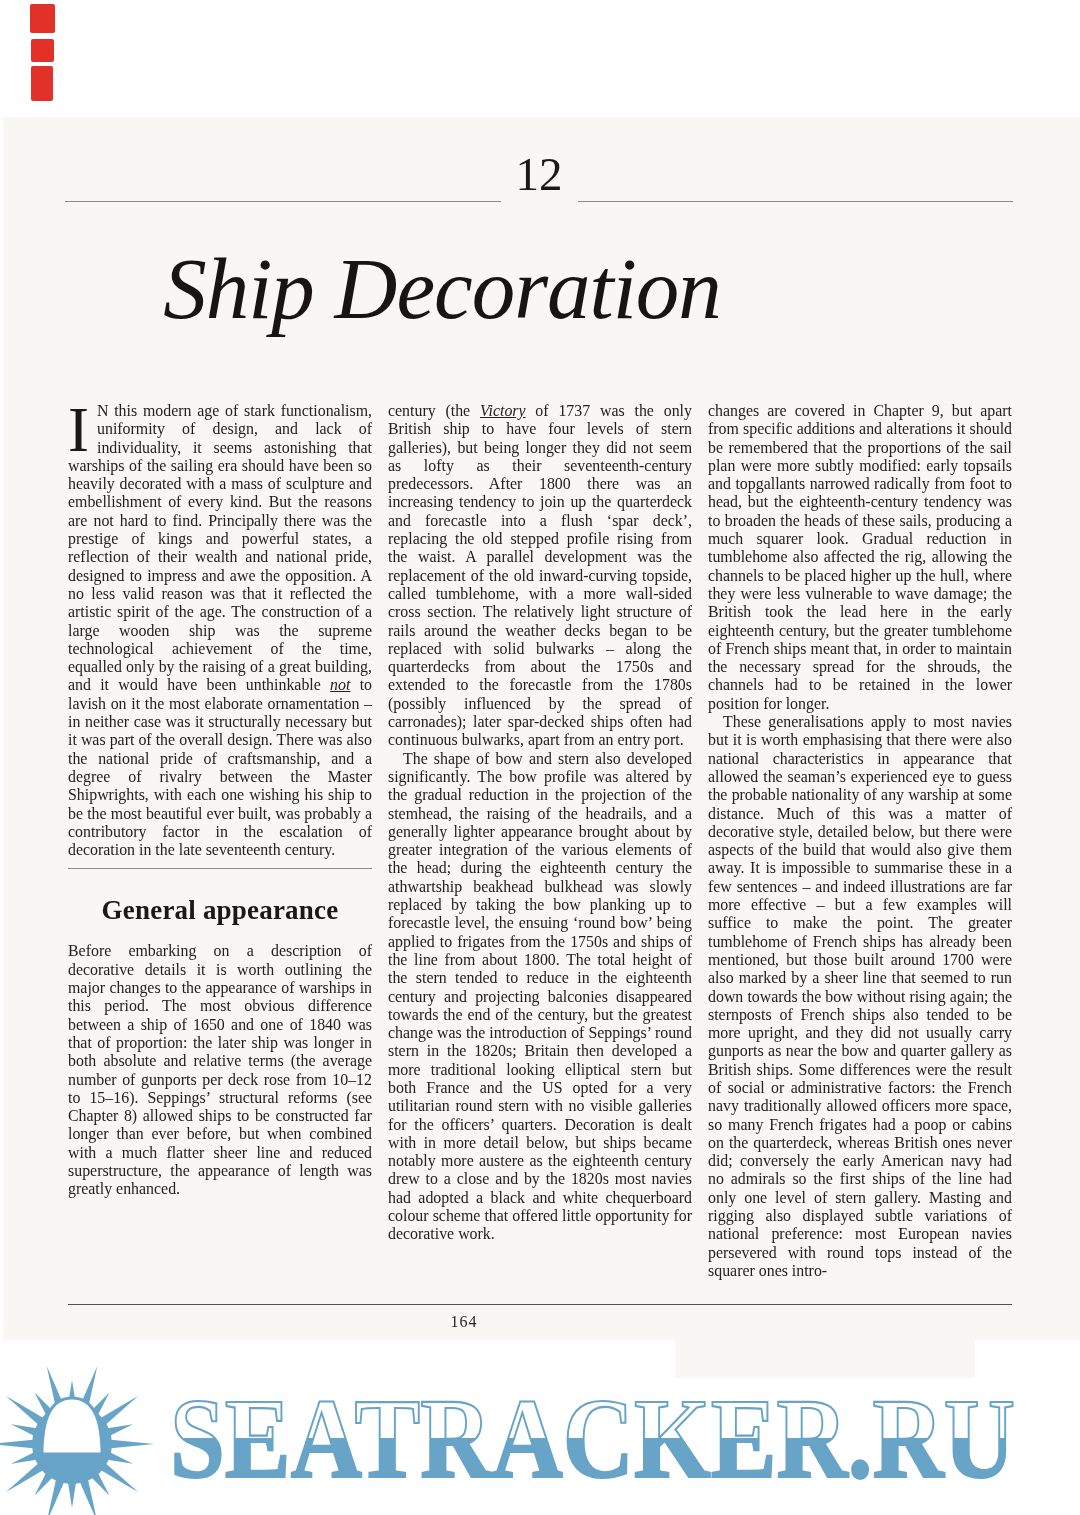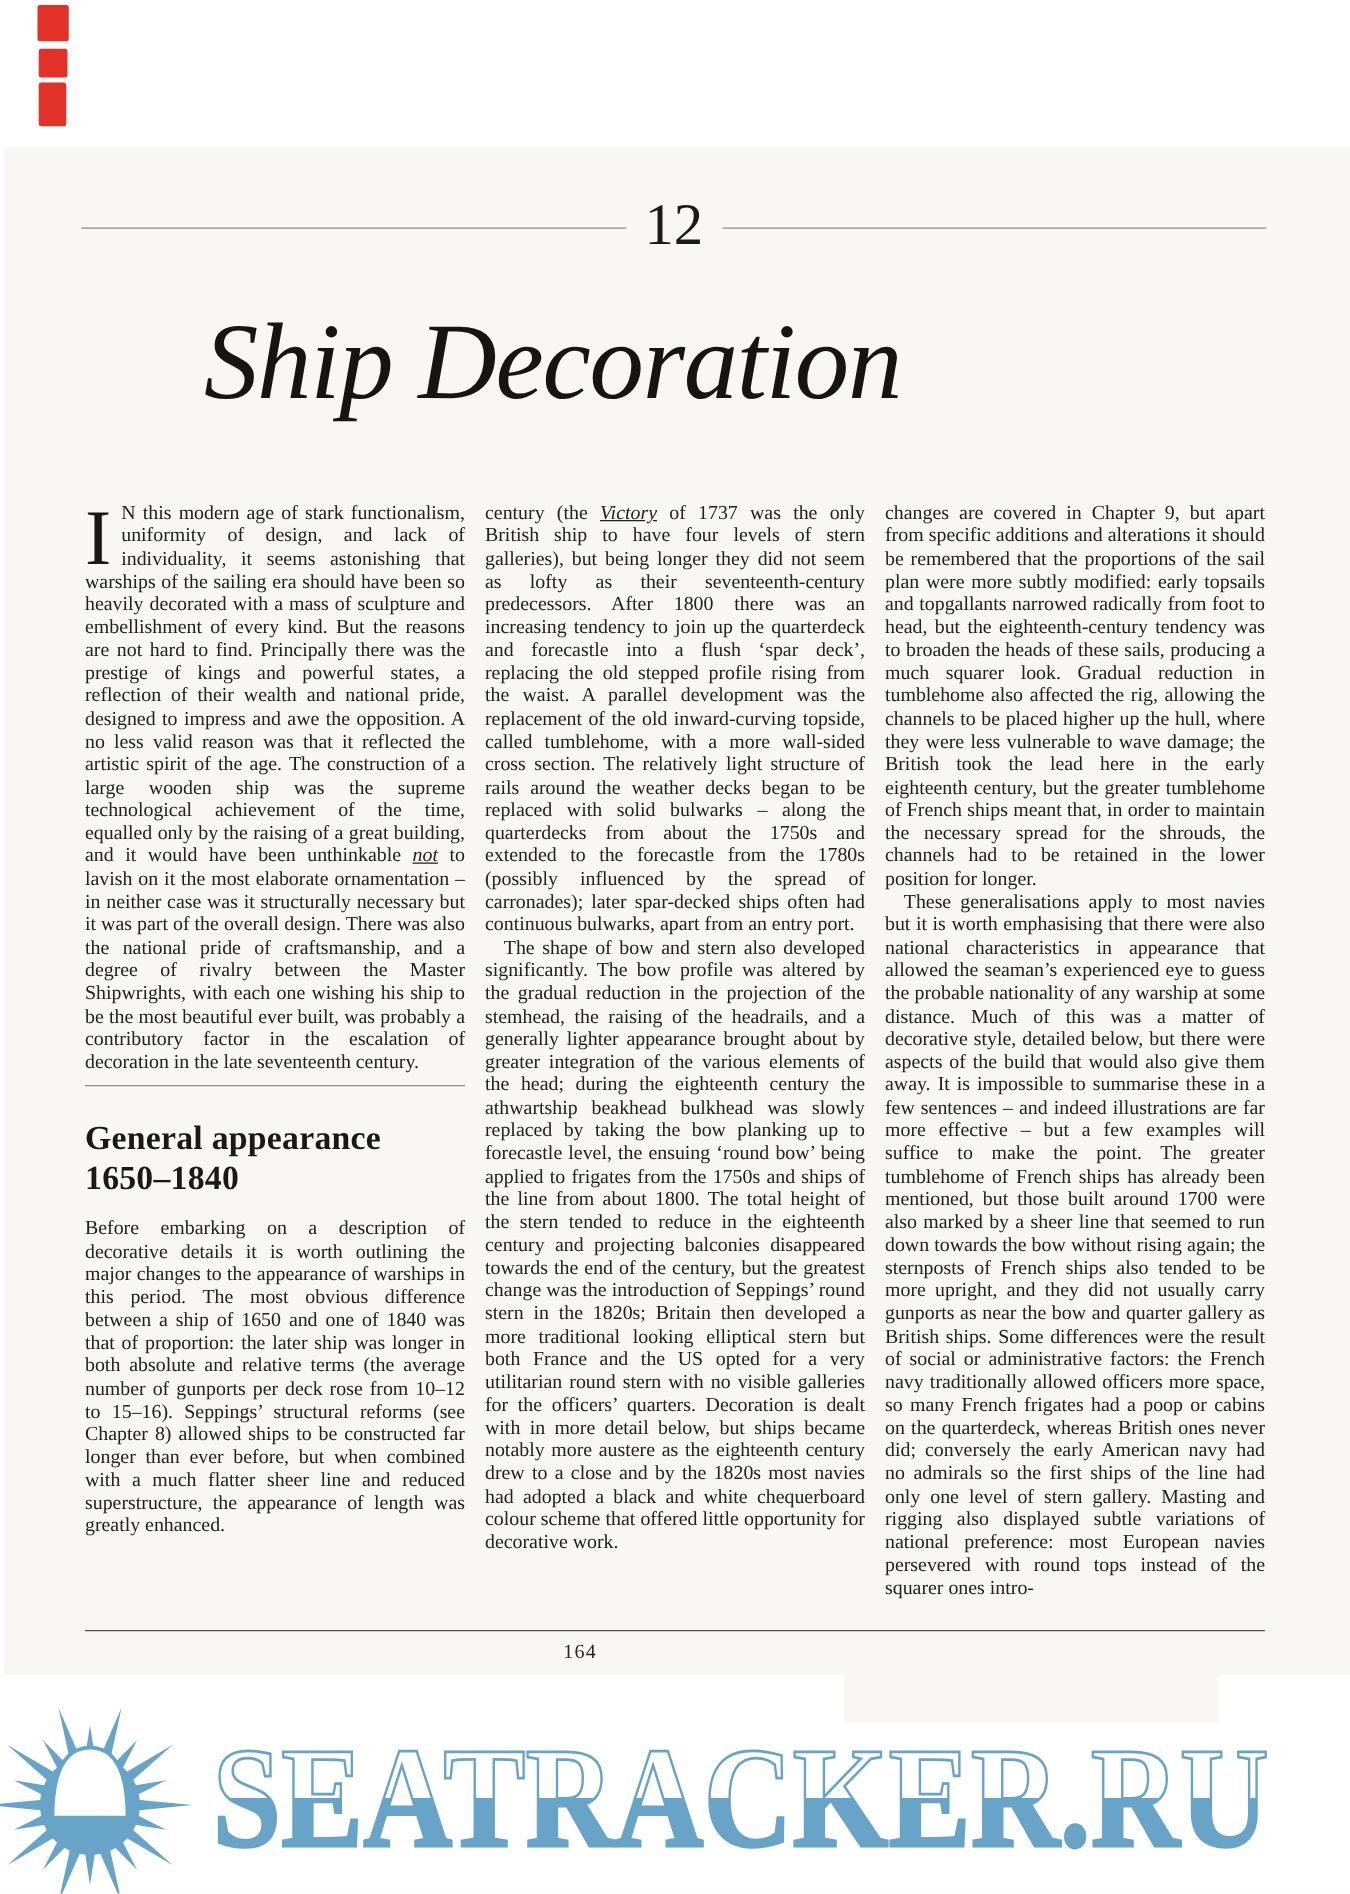--- a/index.html
+++ b/index.html
@@ -10,39 +10,39 @@
   .page-bg{position:absolute;left:3px;top:117px;width:1077px;height:1223px;background:var(--page-bg);}
   .page-bg-ext{position:absolute;left:675px;top:1338px;width:300px;height:40px;background:var(--page-bg);}
 
   
   .red-mark{position:absolute;background:var(--red);border-radius:2px;}
   .red-mark.m1{left:30px;top:4px;width:25px;height:29px;}
   .red-mark.m2{left:31px;top:39px;width:23px;height:23px;}
   .red-mark.m3{left:31px;top:66px;width:22px;height:35px;}
 
   
-  .chapter-row{position:absolute;left:65px;top:152px;width:948px;height:60px;
-    display:flex;align-items:center;gap:13px;}
+  .chapter-row{position:absolute;left:65px;top:142px;width:948px;height:60px;
+    display:flex;align-items:flex-end;gap:13px;}
   .chapter-line{flex:1;height:1px;background:#8b8b88;}
   .chapter-number{font-size:47px;line-height:1;color:#1c1a18;padding:0 2px 4px 2px;}
 
   
   .title{position:absolute;left:0;top:237px;width:884px;text-align:center;
     font-style:italic;font-size:87px;line-height:1.2;color:#171411;letter-spacing:-1px;}
 
   
   .columns{position:absolute;left:68px;top:402px;width:944px;display:flex;gap:16px;}
   .col{flex:1;min-width:0;font-size:15.9px;line-height:18.3px;text-align:justify;color:#24201d;}
   .col p{margin:0;}
   .col p.indent{text-indent:15px;}
   .col i{font-style:italic;text-decoration:underline;}
   .dropcap{float:left;font-size:63px;line-height:50px;padding:3px 8px 0 0;color:#1b1815;}
   .divider{border:0;border-top:1px solid #8b8b88;margin:9px 0 0 0;}
   .sec-h{font-weight:bold;font-size:27px;line-height:32px;margin:25px 0 16px 0;
-    text-align:left;color:#1b1815;letter-spacing:0.2px;}
+    text-align:center;color:#1b1815;letter-spacing:0.2px;}
 
   
   .footer-rule{position:absolute;left:68px;top:1304px;width:944px;height:1px;background:#55514d;}
   .page-number{position:absolute;left:0;top:1313px;width:928px;text-align:center;
     font-size:16px;letter-spacing:1px;color:#2a2623;}
 
   
   .watermark{position:absolute;left:0;top:1356px;width:1080px;height:159px;}
   #sun-rays polygon{fill:var(--wm-blue);}
   .sun-body{fill:var(--wm-blue);}
@@ -69,21 +69,20 @@
 </div>
 
 <div class="title">Ship Decoration</div>
 
 <div class="columns">
   <div class="col">
       <p class="p"><span class="dropcap">I</span><span>N this modern age of stark functionalism, uniformity of design, and lack of individuality, it seems astonishing that warships of the sailing era should have been so heavily decorated with a mass of sculpture and embellishment of every kind. But the reasons are not hard to find. Principally there was the prestige of kings and powerful states, a reflection of their wealth and national pride, designed to impress and awe the opposition. A no less valid reason was that it reflected the artistic spirit of the age. The construction of a large wooden ship was the supreme technological achievement of the time, equalled only by the raising of a great building, and it would have been unthinkable </span><i>not</i><span> to lavish on it the most elaborate ornamentation – in neither case was it structurally necessary but it was part of the overall design. There was also the national pride of craftsmanship, and a degree of rivalry between the Master Shipwrights, with each one wishing his ship to be the most beautiful ever built, was probably a contributory factor in the escalation of decoration in the late seventeenth century.</span></p>
       <div class="divider"></div>
       <div class="sec-h">
         <div>General appearance</div>
-        <div>1650–1840</div>
       </div>
       <p class="p"><span>Before embarking on a description of decorative details it is worth outlining the major changes to the appearance of warships in this period. The most obvious difference between a ship of 1650 and one of 1840 was that of proportion: the later ship was longer in both absolute and relative terms (the average number of gunports per deck rose from 10–12 to 15–16). Seppings’ structural reforms (see Chapter 8) allowed ships to be constructed far longer than ever before, but when combined with a much flatter sheer line and reduced superstructure, the appearance of length was greatly enhanced.</span></p>
     </div>
   <div class="col">
       <p class="p"><span>century (the </span><i>Victory</i><span> of 1737 was the only British ship to have four levels of stern galleries), but being longer they did not seem as lofty as their seventeenth-century predecessors. After 1800 there was an increasing tendency to join up the quarterdeck and forecastle into a flush ‘spar deck’, replacing the old stepped profile rising from the waist. A parallel development was the replacement of the old inward-curving topside, called tumblehome, with a more wall-sided cross section. The relatively light structure of rails around the weather decks began to be replaced with solid bulwarks – along the quarterdecks from about the 1750s and extended to the forecastle from the 1780s (possibly influenced by the spread of carronades); later spar-decked ships often had continuous bulwarks, apart from an entry port.</span></p>
       <p class="p indent"><span>The shape of bow and stern also developed significantly. The bow profile was altered by the gradual reduction in the projection of the stemhead, the raising of the headrails, and a generally lighter appearance brought about by greater integration of the various elements of the head; during the eighteenth century the athwartship beakhead bulkhead was slowly replaced by taking the bow planking up to forecastle level, the ensuing ‘round bow’ being applied to frigates from the 1750s and ships of the line from about 1800. The total height of the stern tended to reduce in the eighteenth century and projecting balconies disappeared towards the end of the century, but the greatest change was the introduction of Seppings’ round stern in the 1820s; Britain then developed a more traditional looking elliptical stern but both France and the US opted for a very utilitarian round stern with no visible galleries for the officers’ quarters. Decoration is dealt with in more detail below, but ships became notably more austere as the eighteenth century drew to a close and by the 1820s most navies had adopted a black and white chequerboard colour scheme that offered little opportunity for decorative work.</span></p>
     </div>
   <div class="col">
       <p class="p"><span>changes are covered in Chapter 9, but apart from specific additions and alterations it should be remembered that the proportions of the sail plan were more subtly modified: early topsails and topgallants narrowed radically from foot to head, but the eighteenth-century tendency was to broaden the heads of these sails, producing a much squarer look. Gradual reduction in tumblehome also affected the rig, allowing the channels to be placed higher up the hull, where they were less vulnerable to wave damage; the British took the lead here in the early eighteenth century, but the greater tumblehome of French ships meant that, in order to maintain the necessary spread for the shrouds, the channels had to be retained in the lower position for longer.</span></p>
       <p class="p indent"><span>These generalisations apply to most navies but it is worth emphasising that there were also national characteristics in appearance that allowed the seaman’s experienced eye to guess the probable nationality of any warship at some distance. Much of this was a matter of decorative style, detailed below, but there were aspects of the build that would also give them away. It is impossible to summarise these in a few sentences – and indeed illustrations are far more effective – but a few examples will suffice to make the point. The greater tumblehome of French ships has already been mentioned, but those built around 1700 were also marked by a sheer line that seemed to run down towards the bow without rising again; the sternposts of French ships also tended to be more upright, and they did not usually carry gunports as near the bow and quarter gallery as British ships. Some differences were the result of social or administrative factors: the French navy traditionally allowed officers more space, so many French frigates had a poop or cabins on the quarterdeck, whereas British ones never did; conversely the early American navy had no admirals so the first ships of the line had only one level of stern gallery. Masting and rigging also displayed subtle variations of national preference: most European navies persevered with round tops instead of the squarer ones intro-</span></p>

